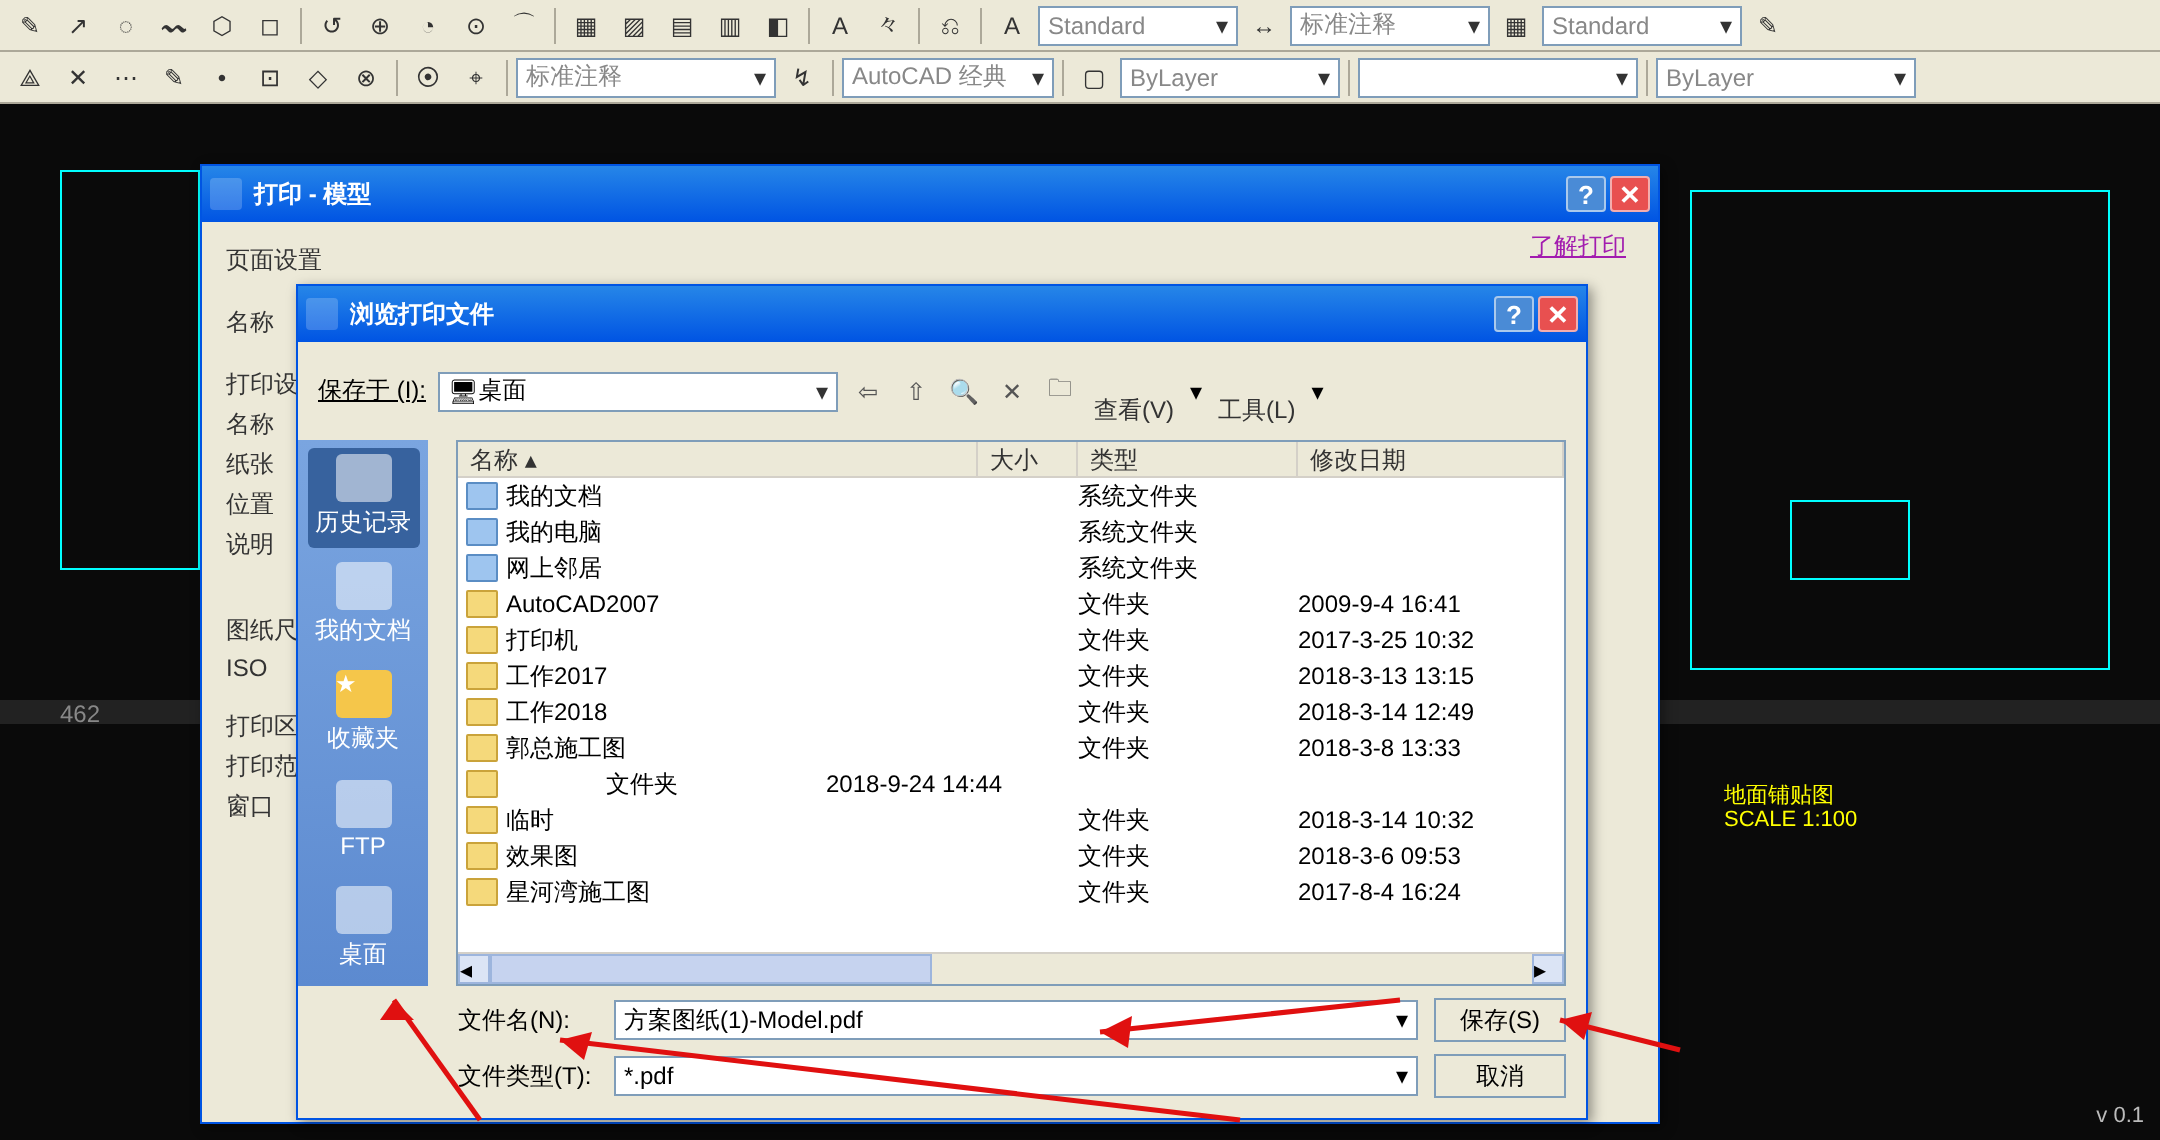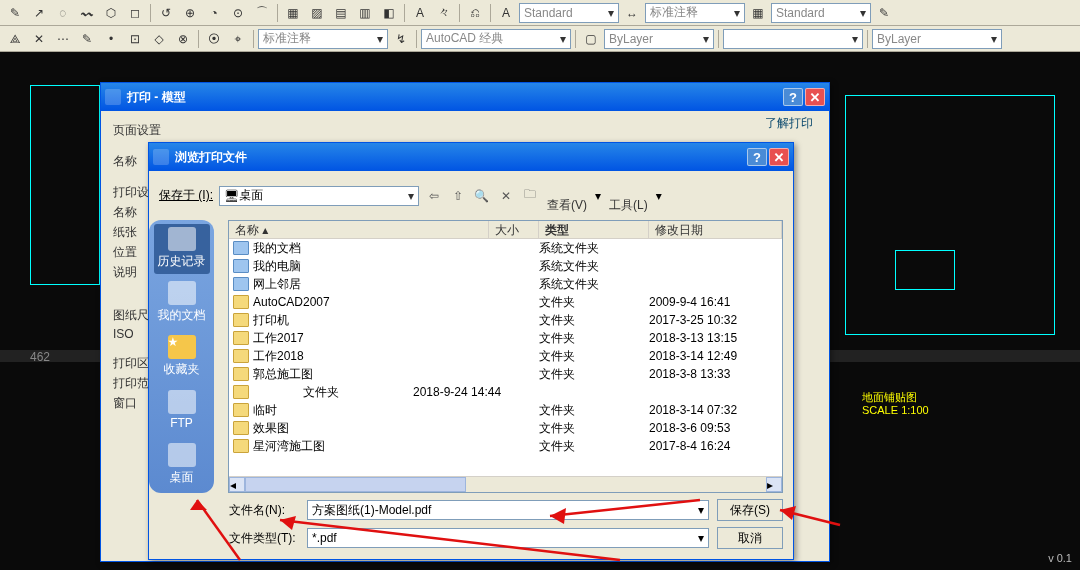--- a/index.html
+++ b/index.html
@@ -19,44 +19,44 @@
 
 .dialog { position: absolute; background: #ece9d8; border: 1px solid #0054e3; box-shadow: 2px 2px 6px rgba(0,0,0,.4); }
 .titlebar { height: 28px; background: linear-gradient(#2686e8,#0054e3); display: flex; align-items: center; padding: 0 4px; color: #fff; font-weight: bold; }
 .titlebar .glyph { width: 16px; height: 16px; background: #fff3; margin-right: 6px; border-radius: 2px; }
 .titlebar .spacer { flex: 1; }
 .tb-close, .tb-help { width: 20px; height: 18px; display: flex; align-items: center; justify-content: center; margin-left: 2px; border-radius: 2px; font-weight: bold; font-size: 13px; }
 .tb-help { background: #4a8bd6; border: 1px solid #fff8; }
 .tb-close { background: #e85050; border: 1px solid #fff8; }
 
 .print-body { padding: 8px 12px; color: #333; position: relative; }
-.print-link { position: absolute; right: 16px; top: 4px; color: #0c4a6e; }
+.print-link { position: absolute; right: 16px; top: 4px; color: #a21caf; text-decoration: underline; }
 .print-label { display: block; margin: 3px 0; }
 
 .browse-body { display: flex; flex-direction: column; height: calc(100% - 28px); }
 .browse-top { display: flex; align-items: center; gap: 6px; padding: 6px 10px; }
 .browse-top label { white-space: nowrap; text-decoration: underline; }
 .loc-combo { flex: 0 0 200px; height: 20px; border: 1px solid #7f9db9; background: #fff; display: flex; align-items: center; padding: 0 4px; }
 .loc-combo .arr { margin-left: auto; color: #333; }
 .nav-icons { display: flex; align-items: center; gap: 6px; flex: 1; }
 .nav-btn { width: 18px; height: 18px; display: inline-flex; align-items: center; justify-content: center; color: #555; }
 .nav-text { padding: 0 2px; color: #333; margin-top: 20px; }
 
 .browse-mid { display: flex; flex: 1; min-height: 0; }
-.places { width: 65px; background: linear-gradient(#7aa5e0,#5c8ad0); display: flex; flex-direction: column; align-items: center; padding: 4px 0; gap: 4px; border-radius: 12px; }
+.places { width: 65px; background: linear-gradient(#7aa5e0,#5c8ad0); display: flex; flex-direction: column; align-items: center; padding: 4px 0; gap: 4px; }
 .place { width: 56px; height: 56px; display: flex; flex-direction: column; align-items: center; justify-content: center; color: #fff; font-size: 10px; gap: 2px; border-radius: 3px; }
 .place.sel { background: #37629e; }
 .place .ico { width: 28px; height: 24px; background: #fff8; border-radius: 3px; }
 
 .file-area { flex: 1; background: #fff; border: 1px solid #7f9db9; margin: 0 10px 0 14px; display: flex; flex-direction: column; position: relative; }
 .file-header { display: flex; height: 18px; background: #ece9d8; border-bottom: 1px solid #d4d0c8; }
 .file-header div { padding: 0 6px; border-right: 1px solid #d4d0c8; line-height: 18px; color: #333; }
 .col-name { flex: 0 0 260px; }
 .col-size { flex: 0 0 50px; }
-.col-type { flex: 0 0 110px; font-weight: bold; }
+.col-type { flex: 0 0 110px; }
 .col-date { flex: 1; }
 .file-list { flex: 1; overflow: hidden; }
 .file-row { display: flex; height: 18px; align-items: center; }
 .file-row .ico { width: 16px; height: 14px; margin: 0 4px; background: #f5d97b; border: 1px solid #caa33a; border-radius: 1px; }
 .file-row .ico.sys { background: #9ec5ef; border-color: #5a8dc4; }
 .file-row .nm { flex: 0 0 236px; }
 .file-row .sz { flex: 0 0 50px; }
 .file-row .tp { flex: 0 0 110px; }
 .file-row .dt { flex: 1; }
 .file-hscroll { height: 16px; background: #ece9d8; border-top: 1px solid #d4d0c8; display: flex; }
@@ -146,21 +146,21 @@
   <span class="tb-sep"></span>
   <span class="tb-btn">⦿</span>
   <span class="tb-btn">⌖</span>
   <span class="tb-sep"></span>
   <div class="tb-combo" style="width:130px">
       <span>标准注释</span>
       <span class="arr">▾</span>
     </div>
   <span class="tb-btn">↯</span>
   <span class="tb-sep"></span>
-  <div class="tb-combo" style="width:150px">
+  <div class="tb-combo" style="width:106px">
       <span>AutoCAD 经典</span>
       <span class="arr">▾</span>
     </div>
   <span class="tb-sep"></span>
   <span class="tb-btn">▢</span>
   <div class="tb-combo" style="width:110px">
       <span>ByLayer</span>
       <span class="arr">▾</span>
     </div>
   <span class="tb-sep"></span>
@@ -321,21 +321,21 @@
               <span class="ico "></span>
   <span class="sz"></span>
   <span class="tp">文件夹</span>
   <span class="dt">2018-9-24 14:44</span>
             </div>
             <div class="file-row">
               <span class="ico "></span>
   <span class="nm">临时</span>
   <span class="sz"></span>
   <span class="tp">文件夹</span>
-  <span class="dt">2018-3-14 07:32</span>
+  <span class="dt">2018-3-14 10:32</span>
             </div>
             <div class="file-row">
               <span class="ico "></span>
   <span class="nm">效果图</span>
   <span class="sz"></span>
   <span class="tp">文件夹</span>
   <span class="dt">2018-3-6 09:53</span>
             </div>
             <div class="file-row">
               <span class="ico "></span>

